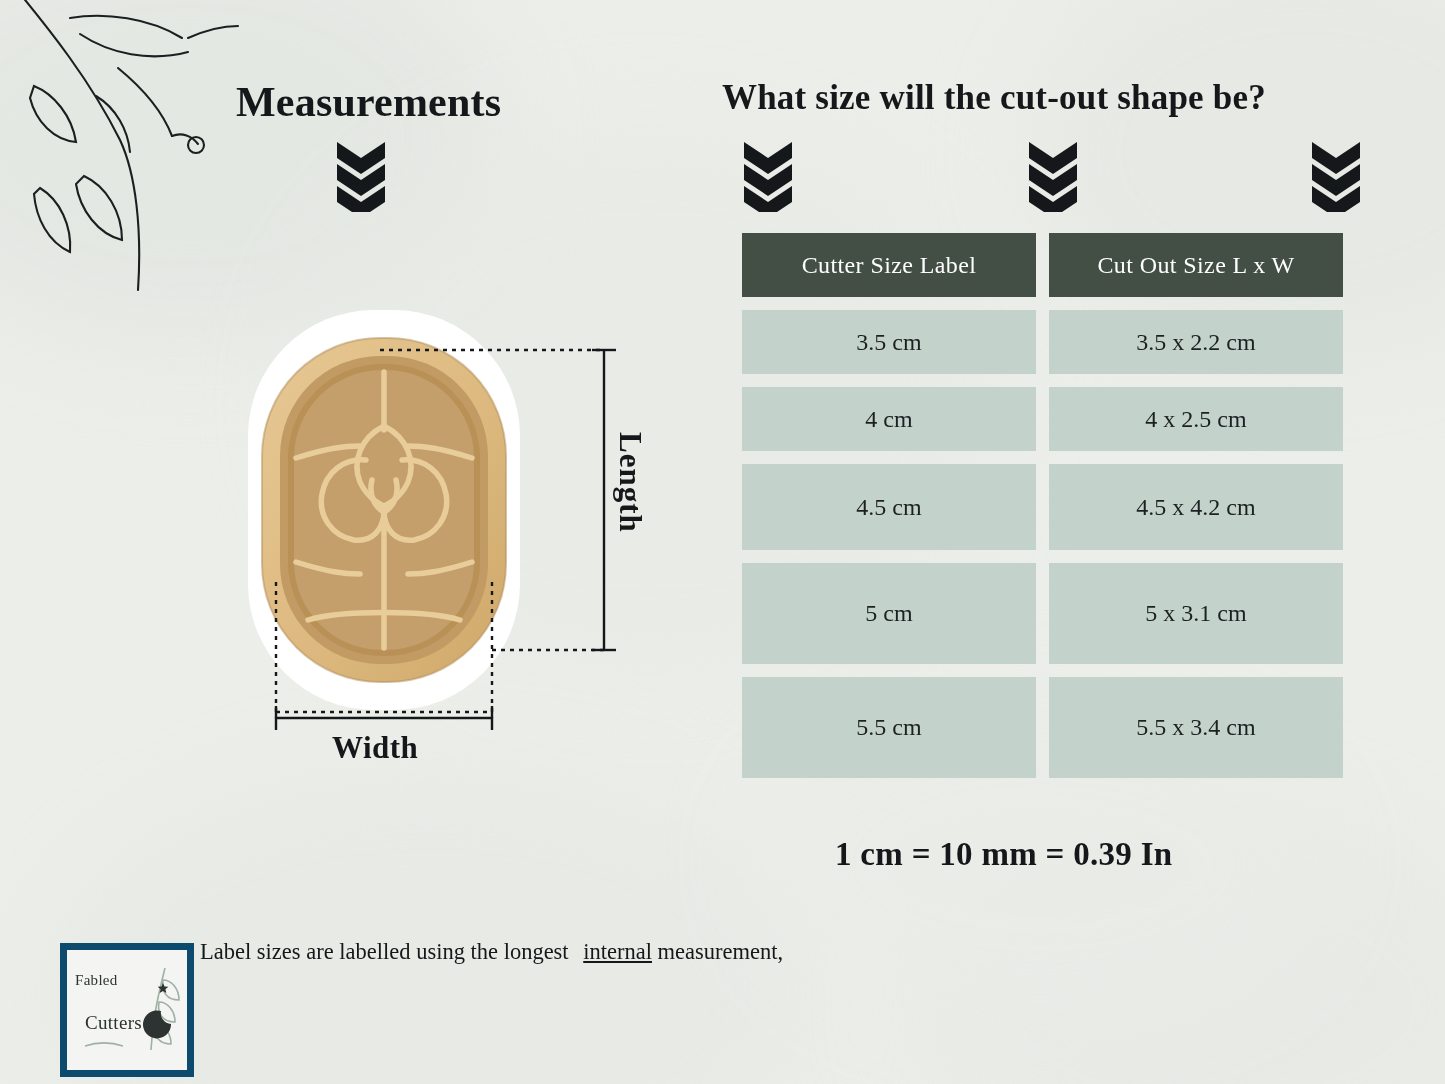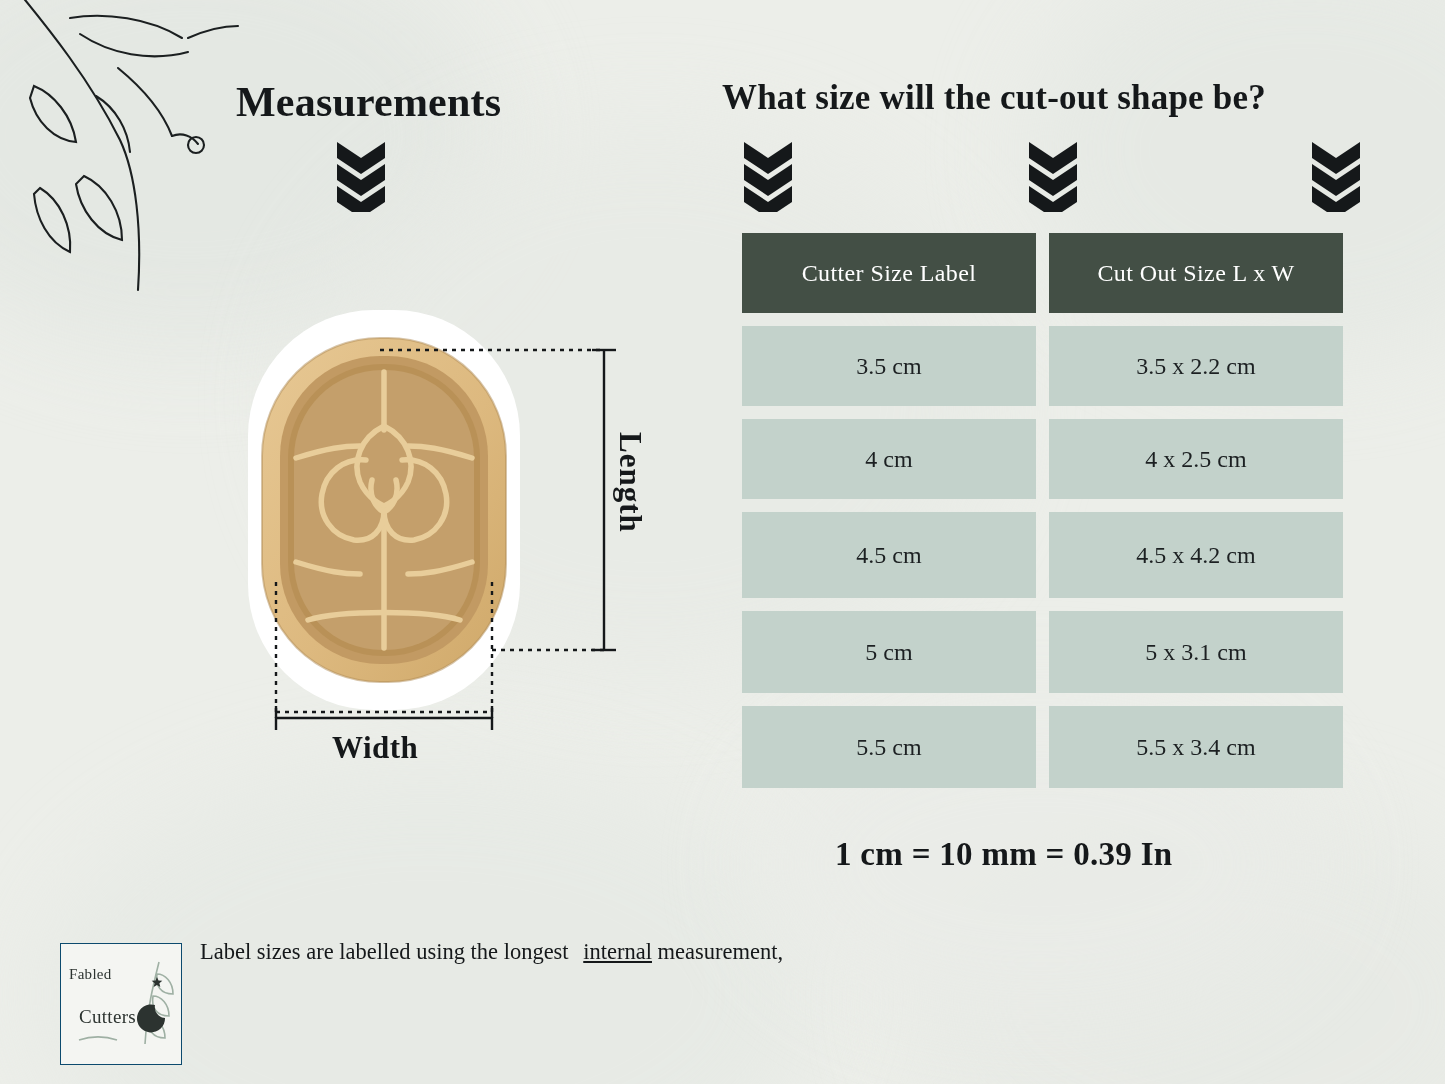--- a/index.html
+++ b/index.html
@@ -83,56 +83,56 @@
   
   .table {
     position: absolute;
     left: 742px;
     top: 233px;
     width: 601px;
   }
   .trow { display: flex; gap: 13px; margin-bottom: 13px; }
   .cell {
     flex: 1 1 0;
-    height: 80px;
+    height: 64px;
     display: flex;
     align-items: center;
     justify-content: center;
     font-size: 24px;
     color: #1c2022;
     background: #c3d2cb;
   }
   .trow.header .cell {
     background: #434f45;
     color: #ffffff;
     letter-spacing: .4px;
   }
   .trow.tall .cell { height: 86px; }
-  .trow.tall2 .cell { height: 82px; }
+  .trow.tall2 .cell { height: 101px; }
 
   
   #conversion {
     position: absolute;
     left: 835px;
     top: 836px;
     font-size: 33px;
     color: #15181a;
     font-weight: 700;
     letter-spacing: .3px;
   }
 
   
   .footer-logo {
     position: absolute;
     left: 60px;
     top: 943px;
     width: 120px;
     height: 120px;
     background: #f4f5f2;
-    border: 1px solid #0c4a6e;
+    border: 7px solid #0c4a6e;
   }
   .footer-logo .lg-top {
     position: absolute;
     left: 8px;
     top: 22px;
     font-size: 15px;
     font-family: "Liberation Serif", serif;
     color: #2c3330;
     letter-spacing: .3px;
   }

